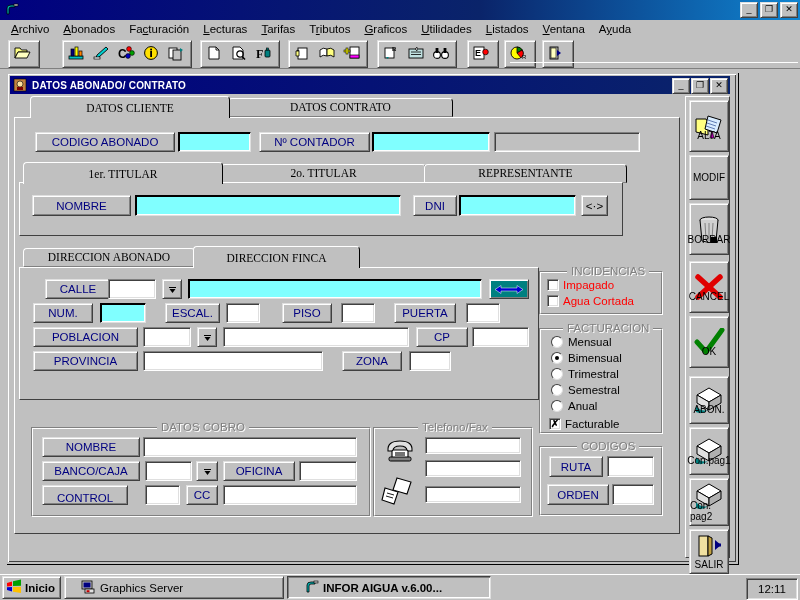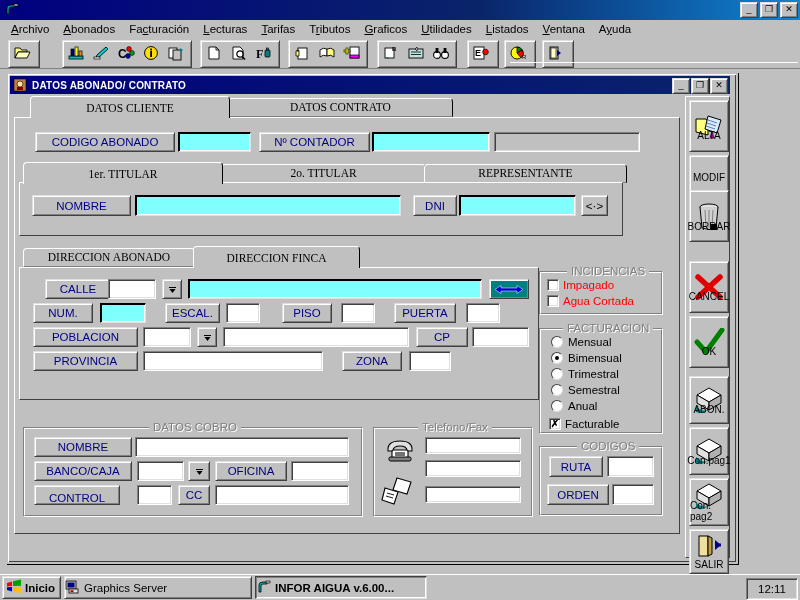--- a/index.html
+++ b/index.html
@@ -103,21 +103,21 @@
         display:flex;flex-direction:column;align-items:center;justify-content:center;}
   .sbtn .cap{font-size:10px;color:#000;margin-top:-2px;}
   .sbtn .cap.overlap{margin-top:-12px;position:relative;z-index:2;}
 
   
   .taskbar{position:absolute;left:0;bottom:0;width:800px;height:26px;background:#c0c0c0;
            border-top:1px solid #ffffff;box-sizing:border-box;display:flex;align-items:center;padding:2px;}
   .start{height:21px;display:flex;align-items:center;gap:3px;padding:0 5px 0 3px;background:#c0c0c0;
          border:1px solid #dfdfdf;border-right-color:#404040;border-bottom-color:#404040;
          box-shadow: inset 1px 1px 0 #ffffff, inset -1px -1px 0 #808080;font-weight:bold;font-size:11.5px;}
-  .task{height:21px;margin-left:3px;display:flex;align-items:center;gap:4px;padding:0 0;background:#c0c0c0;
+  .task{height:21px;margin-left:3px;display:flex;align-items:center;gap:4px;padding:0 16px;background:#c0c0c0;
         border:1px solid #dfdfdf;border-right-color:#404040;border-bottom-color:#404040;
         box-shadow: inset 1px 1px 0 #ffffff, inset -1px -1px 0 #808080;font-size:11.5px;white-space:nowrap;overflow:hidden;}
   .task.active{border:1px solid #404040;border-right-color:#dfdfdf;border-bottom-color:#dfdfdf;
         box-shadow: inset 1px 1px 0 #808080, inset -1px -1px 0 #ffffff;font-weight:bold;}
   .tray{position:absolute;right:2px;top:3px;height:20px;min-width:44px;display:flex;align-items:center;justify-content:center;
         padding:0 3px;border:1px solid #808080;border-right-color:#ffffff;border-bottom-color:#ffffff;
         box-shadow: inset 1px 1px 0 #404040, inset -1px -1px 0 #dfdfdf;font-size:11.5px;}
 </style>
 </head>
 <body>
@@ -485,21 +485,21 @@
             <span>Anual</span>
           </div>
           <div class="chk" style="left:10px;top:96px;color:#000;">
             <span class="chkbox">
                 <span>✗</span>
               </span>
             <span>Facturable</span>
           </div>
         </div>
 
-        <div class="grp" style="left:8px;top:303px;width:340px;height:96px;">
+        <div class="grp" style="left:16px;top:303px;width:340px;height:96px;">
           <div class="frame"></div>
             <div class="frame2"></div>
           <div class="cap" style="left:126px;">DATOS COBRO</div>
           <div class="lbl" style="left:11px;top:16px;width:98px;height:20px;">
             <span>NOMBRE</span>
           </div>
           <div class="fld" style="left:112px;top:16px;width:214px;height:20px;"></div>
           <div class="lbl" style="left:11px;top:40px;width:98px;height:20px;">
             <span>BANCO/CAJA</span>
           </div>
@@ -575,21 +575,21 @@
             <line x1="13" y1="14" x2="22" y2="17" stroke="#4060a0" stroke-width="0.8"></line>
             <path d="M19 19 L21 26 L17 26 Z" fill="#ff00ff" stroke="#000" stroke-width="0.7"></path>
           </svg>
           <span class="cap overlap">ALTA</span>
         </div>
 
         <div class="sbtn" style="top:58px;height:45px;">
           <span class="cap" style="margin-top:0;">MODIF</span>
         </div>
 
-        <div class="sbtn" style="top:93px;height:52px;">
+        <div class="sbtn" style="top:106px;height:52px;">
           <svg width="30" height="32" viewBox="0 0 30 32">
             <ellipse cx="15" cy="6" rx="9" ry="3" fill="#e0e0e0" stroke="#000" stroke-width="1"></ellipse>
             <path d="M6 6 L8 27 Q15 30 22 27 L24 6" fill="#d0d0d0" stroke="#000" stroke-width="1"></path>
             <line x1="11" y1="9" x2="12" y2="26" stroke="#808080" stroke-width="1"></line>
             <line x1="15" y1="9" x2="15" y2="27" stroke="#808080" stroke-width="1"></line>
             <line x1="19" y1="9" x2="18" y2="26" stroke="#808080" stroke-width="1"></line>
             <rect x="17" y="23" width="6" height="6" fill="#000"></rect>
           </svg>
           <span class="cap overlap">BORRAR</span>
         </div>

